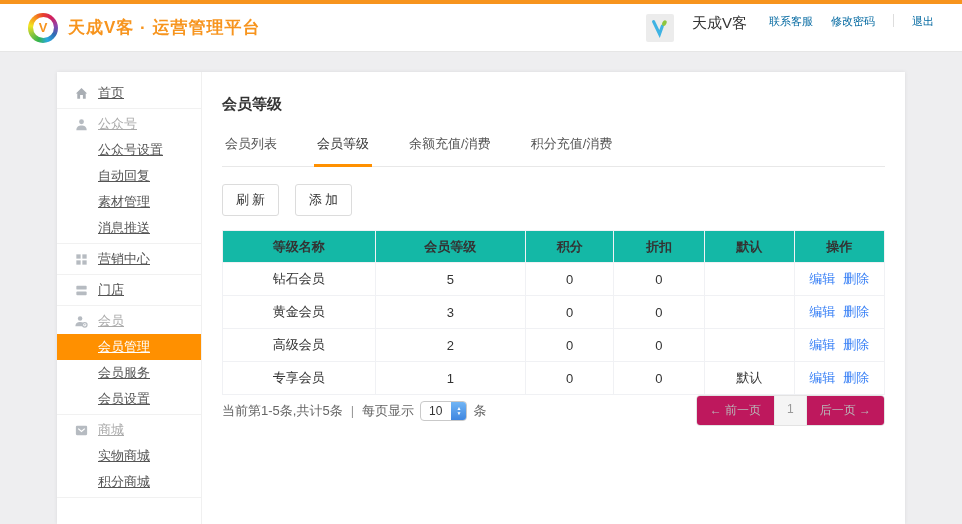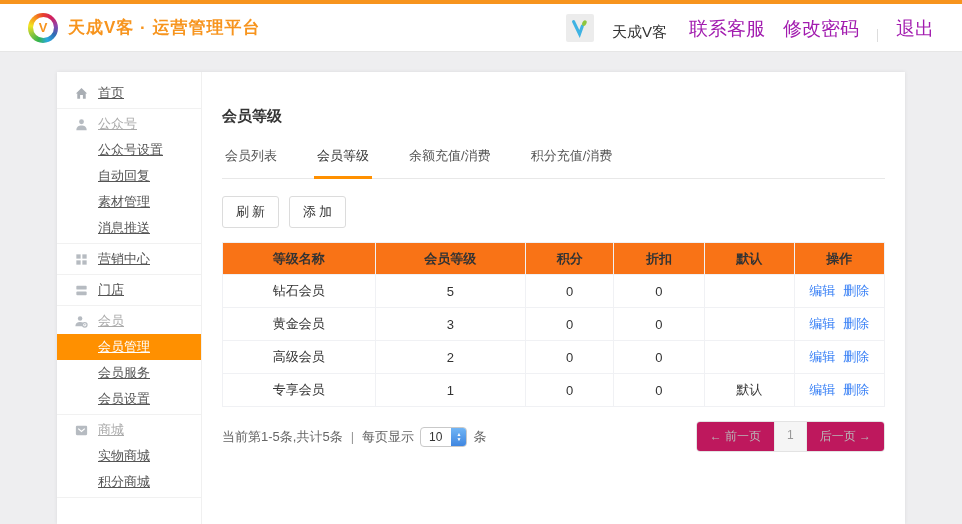--- a/index.html
+++ b/index.html
@@ -22,67 +22,67 @@
     width: 30px; height: 30px; border-radius: 50%;
     background: conic-gradient(#e8412c,#d21f5e,#8e44ad,#2e6db4,#29a8e0,#36b44a,#8dc63f,#f2e421,#f7941d,#e8412c);
     display: flex; align-items: center; justify-content: center;
   }
   .logo-inner {
     width: 21px; height: 21px; border-radius: 50%; background: #fff;
     display: flex; align-items: center; justify-content: center;
     color: #f7941d; font-weight: bold; font-size: 13px;
   }
   .brand-title { color: #f7941d; font-size: 17px; font-weight: bold; letter-spacing: 1px; }
-  .topbar-right { margin-left: auto; display: flex; align-items: flex-end; gap: 18px; }
+  .topbar-right { margin-left: auto; display: flex; align-items: flex-start; gap: 18px; }
   .avatar {
     width: 28px; height: 28px; background: #ececec; border-radius: 2px;
     display: flex; align-items: center; justify-content: center;
   }
   .user-name { font-size: 15px; color: #333; margin-right: 4px; }
-  .top-link { font-size: 19px; color: #a21caf; cursor: pointer; text-decoration: none; }
+  .top-link { font-size: 11px; color: #0369a1; cursor: pointer; text-decoration: none; }
   .top-divider { width: 1px; height: 13px; background: #ddd; }
   
   .card {
     width: 848px; height: 452px; margin: 20px auto 0;
     background: #fff; box-shadow: 0 0 4px rgba(0,0,0,0.08);
     display: flex; overflow: hidden;
   }
   
   .sidebar { width: 145px; border-right: 1px solid #f0f0f0; padding-top: 8px; flex: none; }
   .side-item {
     height: 26px; display: flex; align-items: center;
     padding-left: 17px; color: #555; cursor: pointer; white-space: nowrap; text-decoration: underline;
   }
   .side-item .sicon { width: 15px; height: 15px; margin-right: 9px; display: inline-flex; }
   .side-item.section { color: #aaa; cursor: default; }
   .side-item.sub { padding-left: 41px; }
   .side-item.active { background: #ff9000; color: #fff; }
   .side-sep { border-top: 1px solid #f1f1f1; margin: 2px 0; }
   
-  .main { flex: 1; padding: 16px 20px; min-width: 0; }
+  .main { flex: 1; padding: 4px 20px; min-width: 0; }
   .page-title { font-size: 15px; color: #333; padding: 19px 0 15px; }
   .tabs { display: flex; gap: 34px; border-bottom: 1px solid #e8e8e8; }
   .tab { padding: 6px 3px 11px; font-size: 13px; color: #555; cursor: pointer; border-bottom: 3px solid transparent; margin-bottom: -1px; }
   .tab.active { color: #333; border-bottom-color: #ff9000; }
-  .toolbar { display: flex; gap: 10px; margin: 17px 0 14px; }
+  .toolbar { display: flex; gap: 16px; margin: 17px 0 14px; }
   .btn {
     background: #fff; border: 1px solid #dcdcdc; border-radius: 3px;
     padding: 6px 10px 6px 13px; font-size: 13px; color: #333;
     letter-spacing: 3px; cursor: pointer; font-family: inherit;
   }
   
   table { width: 100%; border-collapse: collapse; font-size: 13px; }
   th {
-    background: #f97316; font-weight: bold; color: #333;
+    background: #14b8a6; font-weight: bold; color: #333;
     height: 32px; border: 1px solid #f0f1f4; text-align: center;
   }
   td { height: 33px; text-align: center; border: 1px solid #f0f1f4; color: #333; }
   .act-link { color: #3b82f6; cursor: pointer; text-decoration: none; margin: 0 4px; }
   
-  .table-footer { display: flex; align-items: center; justify-content: space-between; margin-top: 14px; color: #666; }
+  .table-footer { display: flex; align-items: center; justify-content: space-between; color: #666; }
   .pg-left { display: flex; align-items: center; }
   .pg-sep { margin: 0 8px; color: #999; }
   .per-select {
     display: inline-flex; align-items: stretch; border: 1px solid #c9c9c9;
     border-radius: 4px; overflow: hidden; margin: 0 6px; background: #fff; cursor: pointer;
   }
   .sel-val { padding: 2px 9px 2px 8px; font-size: 12px; color: #333; display: flex; align-items: center; }
   .sel-stepper {
     width: 15px; background: linear-gradient(#71b5f5, #3f86e0);
     display: flex; flex-direction: column; align-items: center; justify-content: center;

